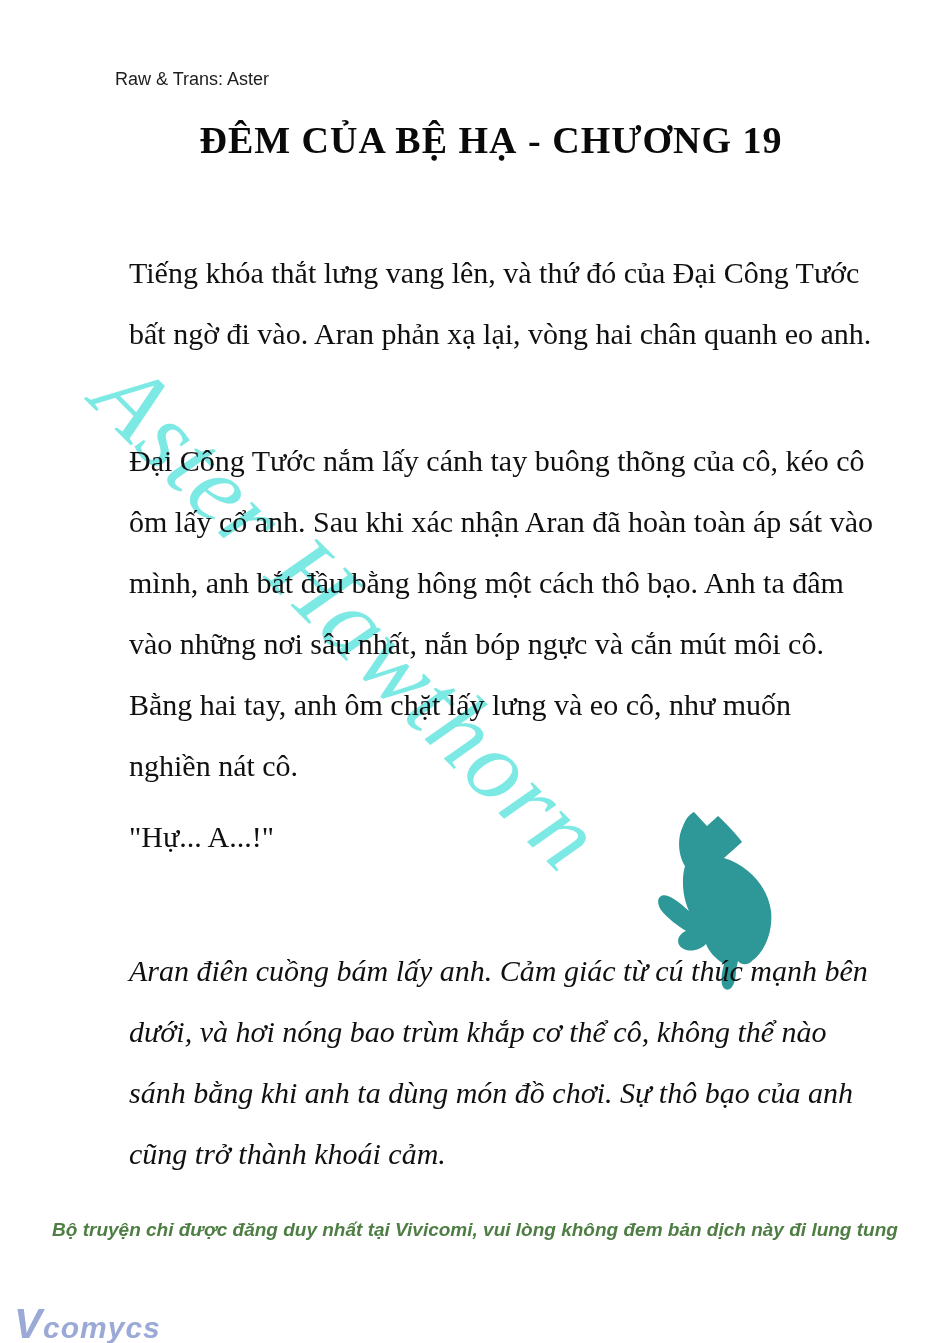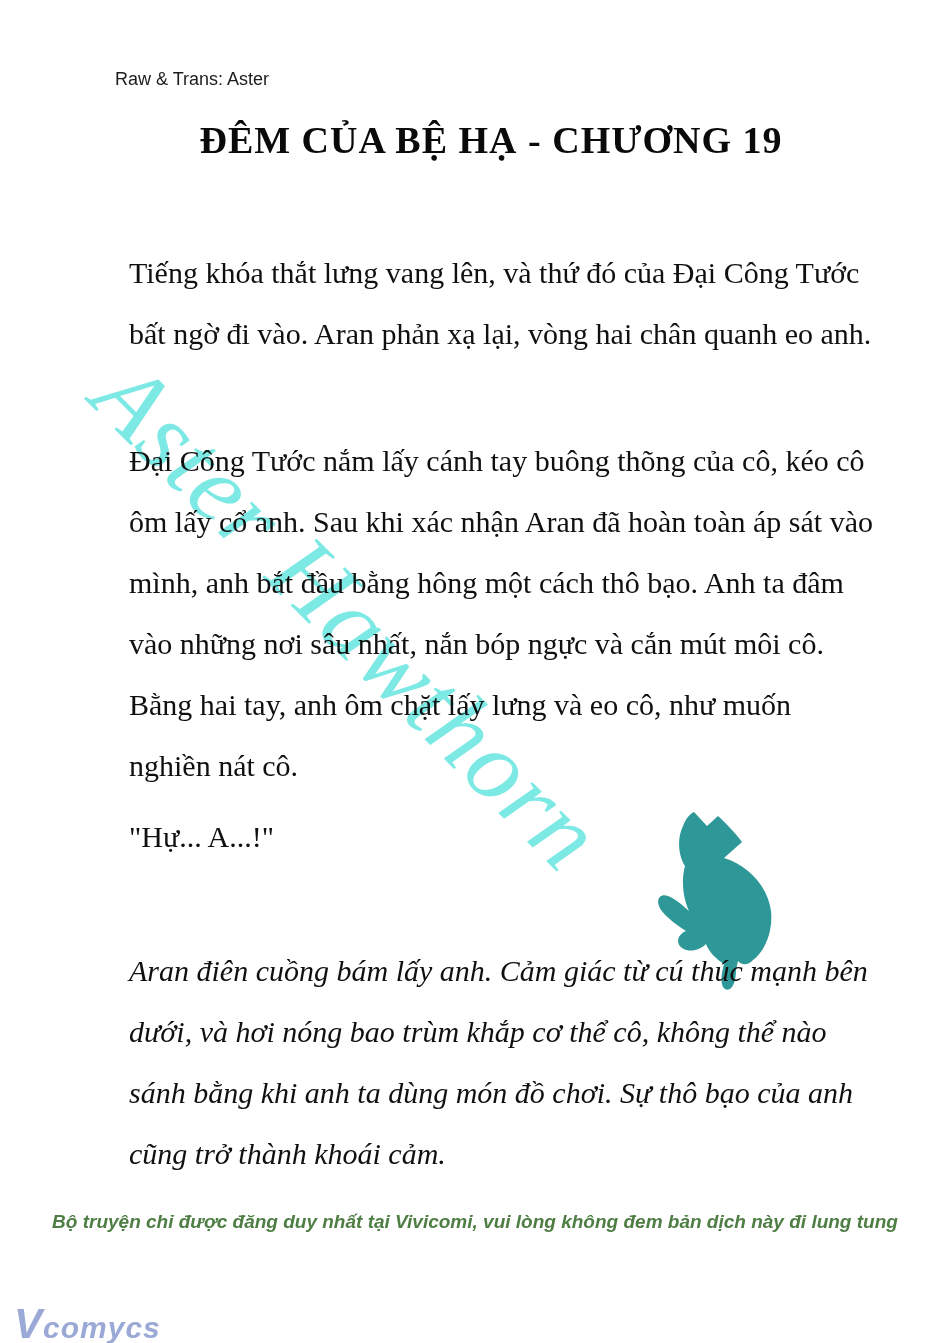--- a/index.html
+++ b/index.html
@@ -52,21 +52,21 @@
     z-index:2;
   }
   .footer{
     position:absolute;left:0;top:1204px;width:950px;
     text-align:center;
     font-family:"Liberation Sans", sans-serif;
     font-weight:bold;font-style:italic;
     font-size:19px;line-height:27px;
     z-index:3;
   }
-  .footer div{margin:4px;}
+  .footer div{margin:12px;}
   .logo{
     position:absolute;left:14px;top:1288px;
     font-family:"Liberation Sans", sans-serif;
     font-weight:bold;font-style:italic;
     font-size:30px;letter-spacing:1px;
     z-index:3;
   }
   .logo::first-letter{font-size:42px;}
 </style>
 </head>

